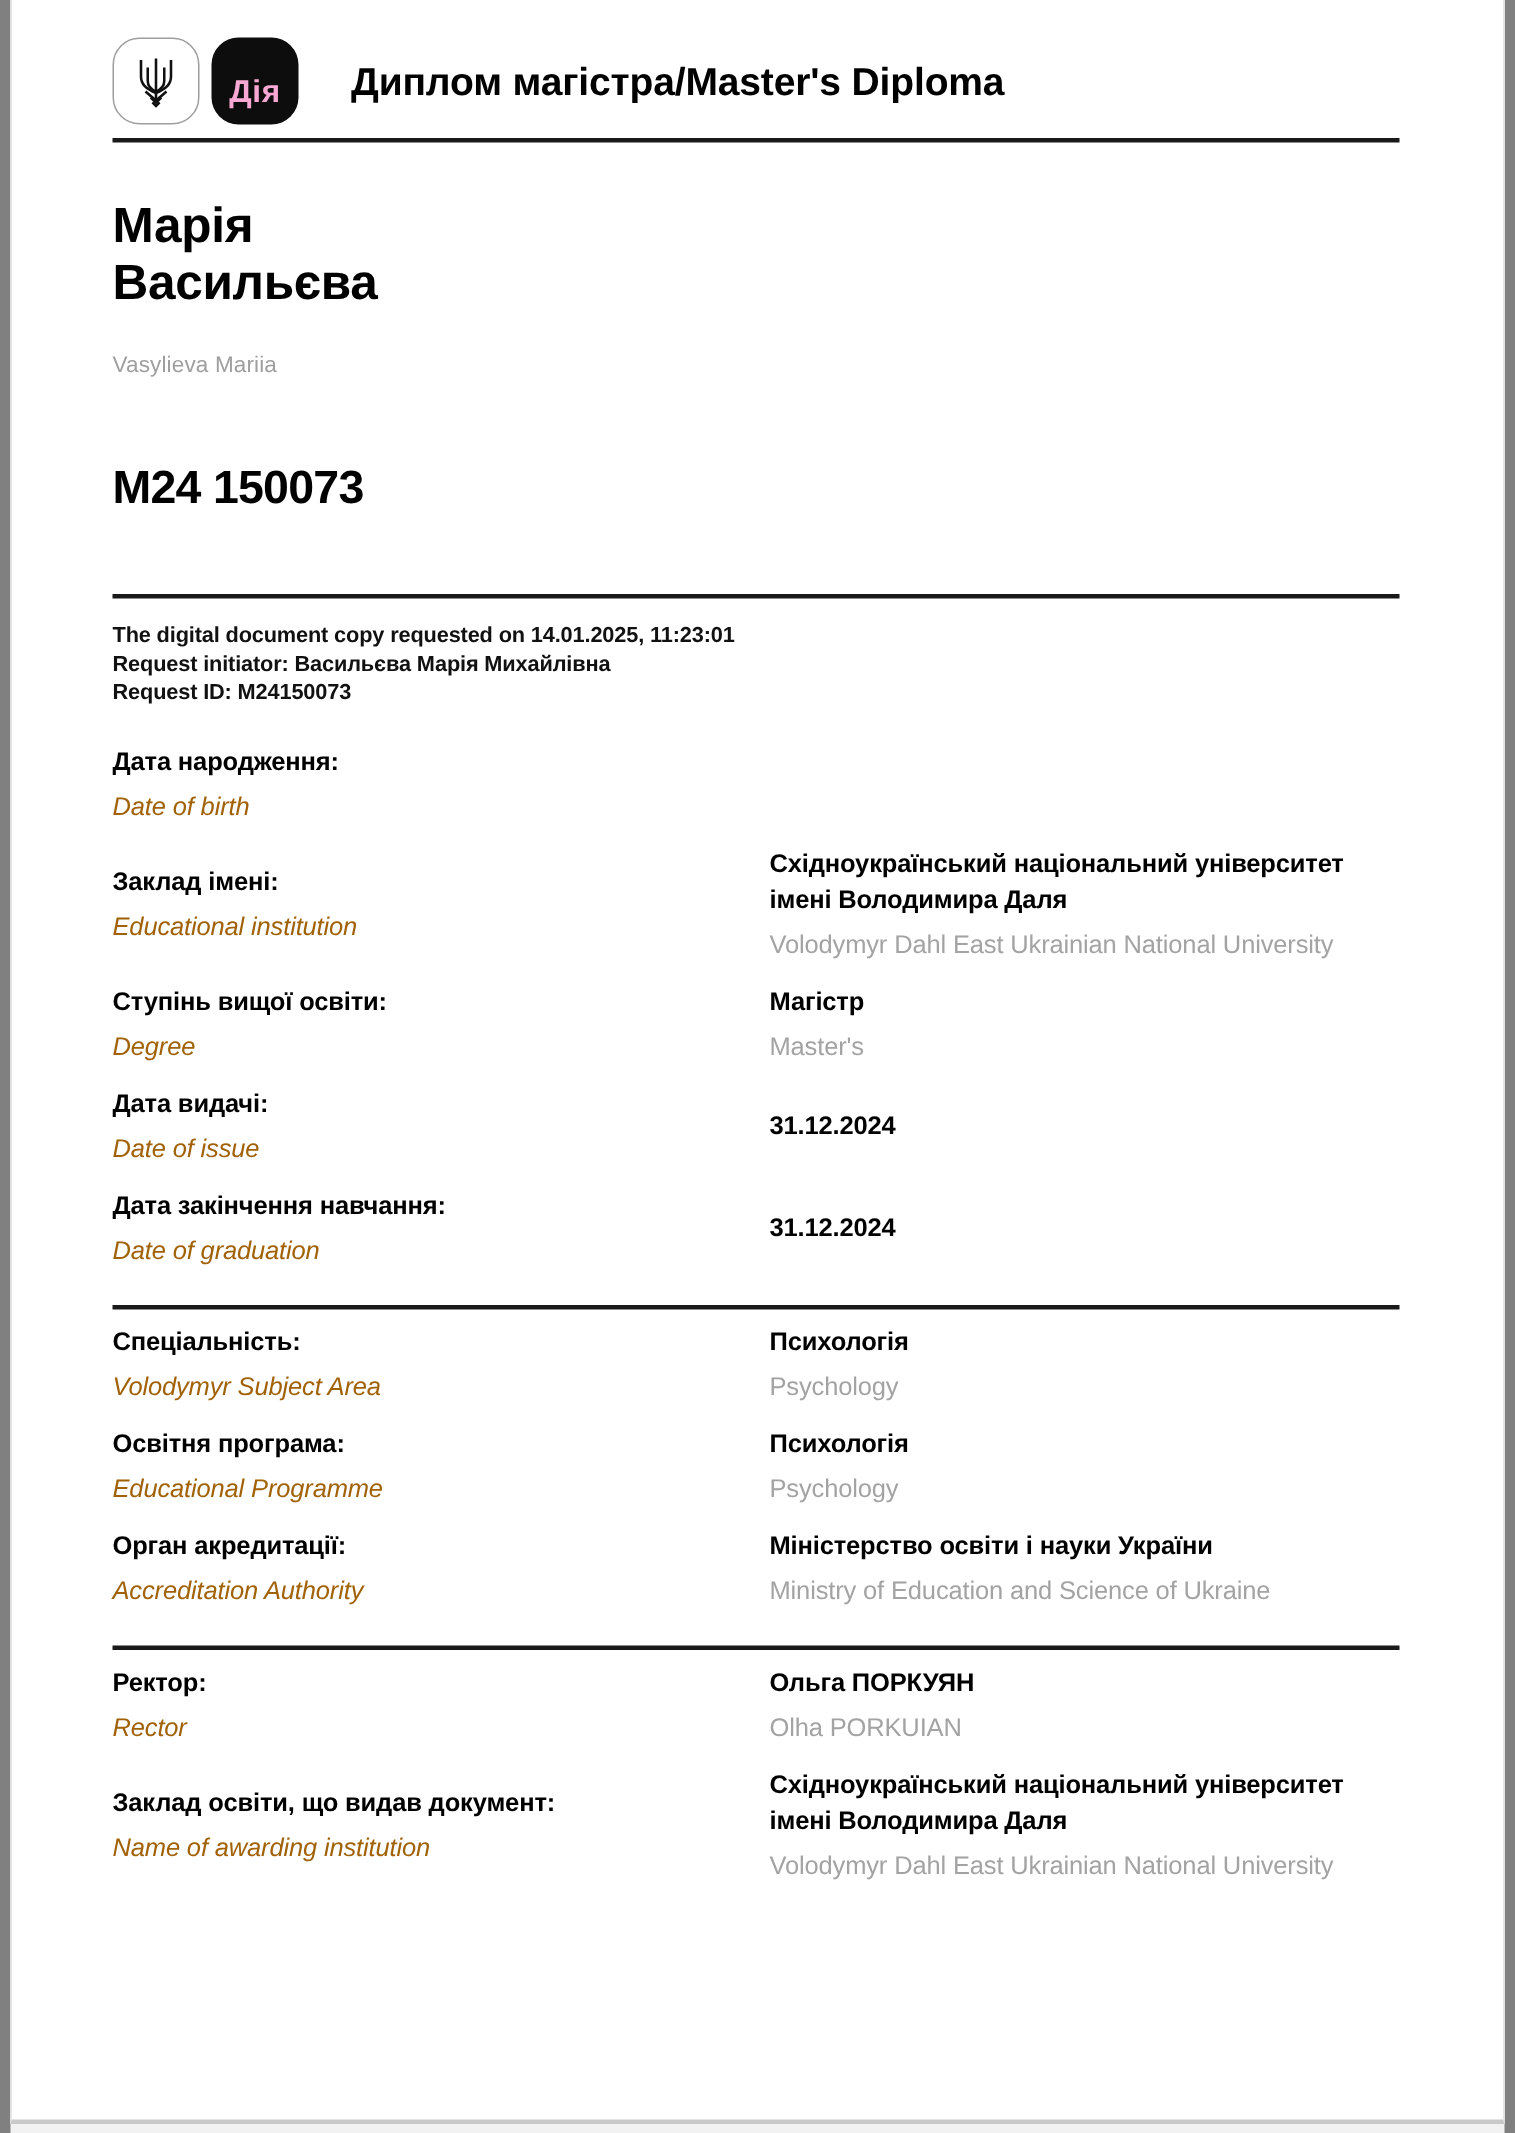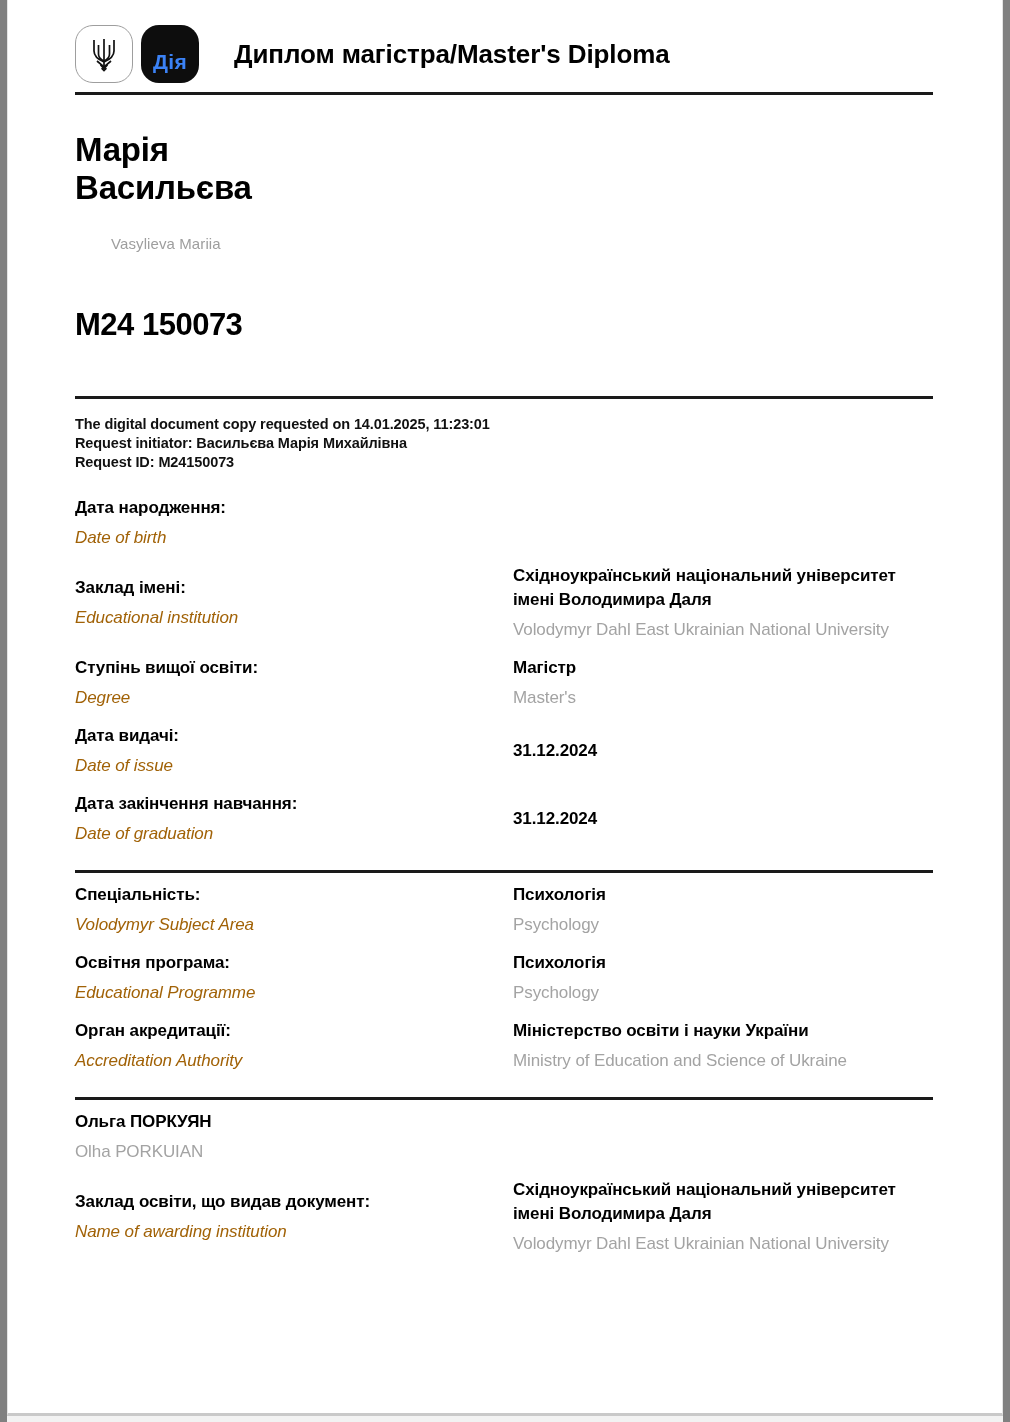--- a/index.html
+++ b/index.html
@@ -70,21 +70,21 @@
     justify-content: center;
     flex: none;
   }
   .logo-trident svg { display: block; }
 
   .logo-diia {
     width: 58px;
     height: 58px;
     border-radius: 18px;
     background: #0d0d0d;
-    color: #3b82f6;
+    color: #f9a8d4;
     display: flex;
     align-items: center;
     justify-content: center;
     flex: none;
     margin-left: 8px;
     font-size: 21px;
     font-weight: 700;
     letter-spacing: 0.4px;
     padding-top: 16px;
   }
@@ -114,21 +114,20 @@
     font-weight: 700;
     line-height: 38px;
     color: #000000;
     letter-spacing: -0.2px;
   }
   .person-translit {
     margin-top: 28px;
     font-size: 15px;
     color: #9e9e9e;
     letter-spacing: 0.1px;
-    margin-left: 36px;
   }
 
   .doc-number {
     margin-top: 48px;
     font-size: 31px;
     font-weight: 700;
     line-height: 50px;
     color: #000000;
     letter-spacing: -0.5px;
   }
@@ -336,20 +335,24 @@
           </div>
         </div>
 
       </div>
 
       <div class="rule rule-section"></div>
 
       <div class="fields section-gap-top">
 
         <div class="field-row">
+          <div class="field-label-col">
+            <div class="label-primary">Ректор:</div>
+            <div class="label-secondary">Rector</div>
+          </div>
           <div class="field-value-col">
             <div class="value-primary">Ольга ПОРКУЯН</div>
             <div class="value-secondary">Olha PORKUIAN</div>
           </div>
         </div>
 
         <div class="field-row">
           <div class="field-label-col">
             <div class="label-primary">Заклад освіти, що видав документ:</div>
             <div class="label-secondary">Name of awarding institution</div>

